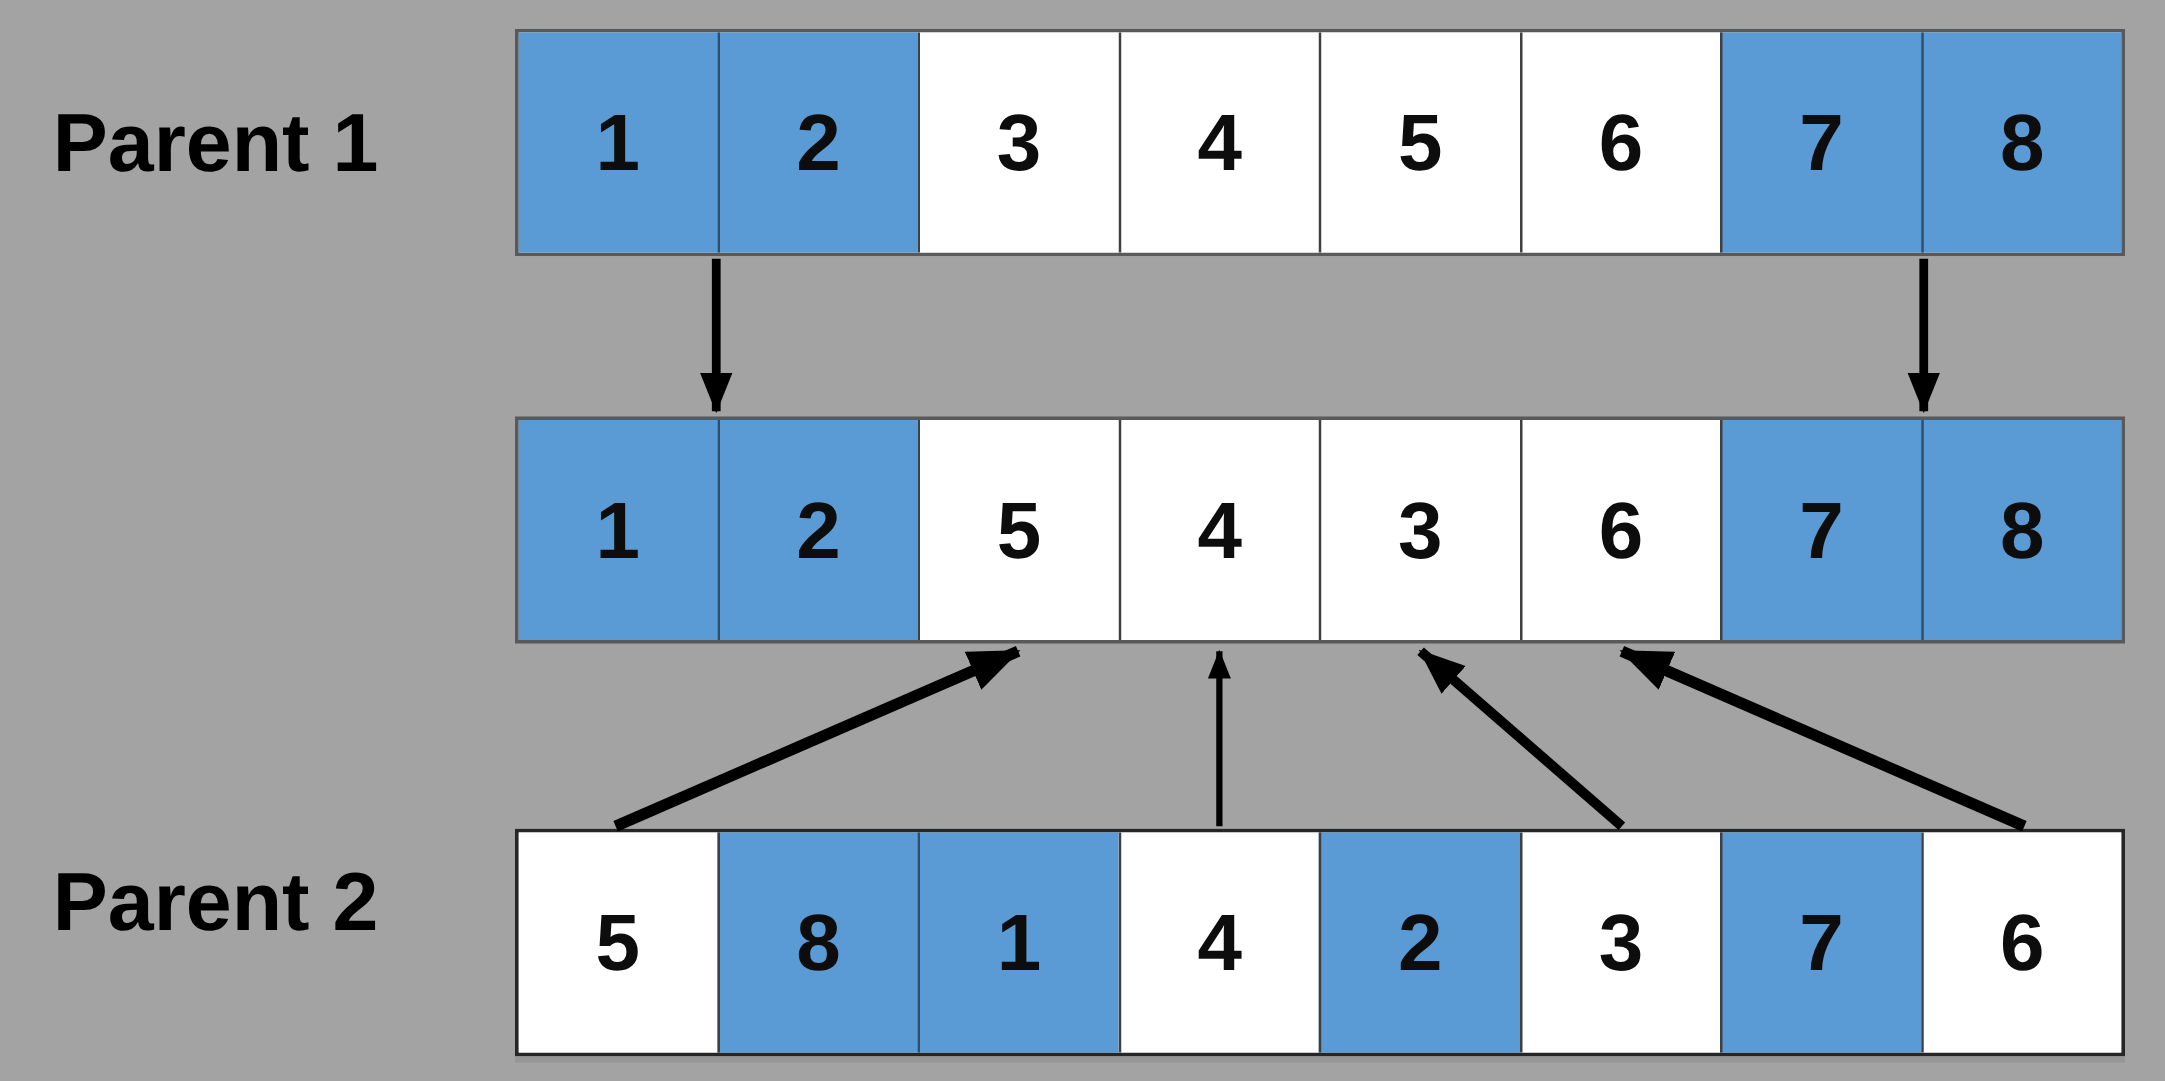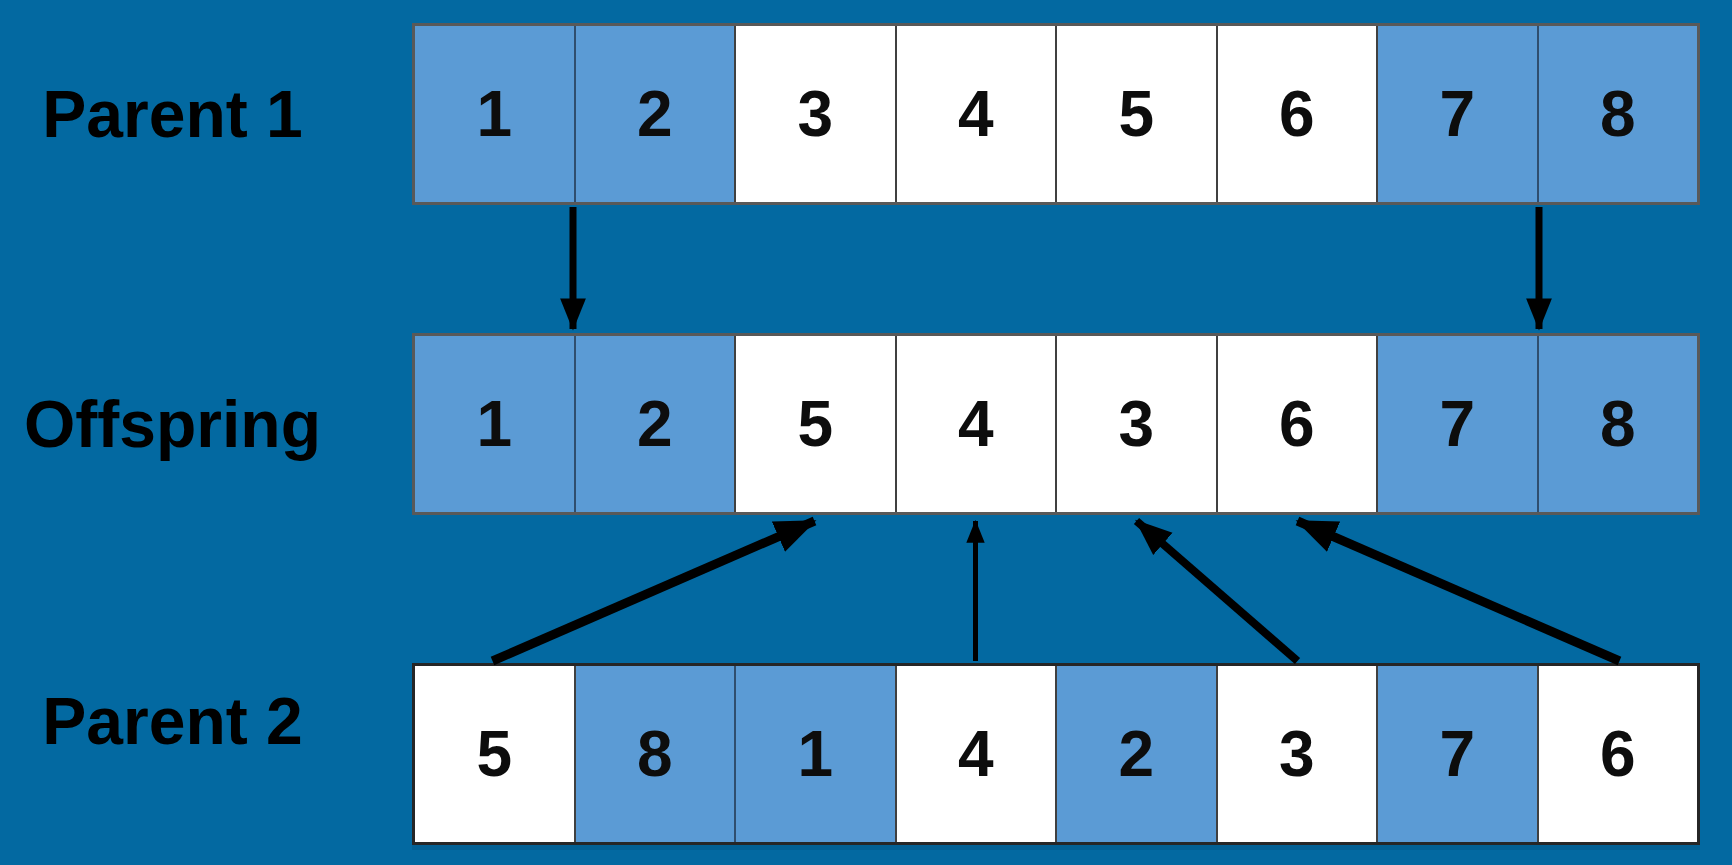--- a/index.html
+++ b/index.html
@@ -55,33 +55,32 @@
     position: absolute;
     left: 0; top: 0;
     width: 1732px;
     height: 865px;
     pointer-events: none;
   }
 </style>
 </head>
 <body>
 
-<div id="canvas" style="background: #0369a1;">
+<div id="canvas" style="background: #a3a3a3;">
     <div class="row-label" style="top: 23px; height: 182px;">Parent 1</div>
     <div class="cells" style="top: 23px; height: 182px;">
       <div class="cell hl" style="background: rgb(91, 155, 213);">1</div>
       <div class="cell hl" style="background: rgb(91, 155, 213);">2</div>
       <div class="cell">3</div>
       <div class="cell">4</div>
       <div class="cell">5</div>
       <div class="cell">6</div>
       <div class="cell hl" style="background: rgb(91, 155, 213);">7</div>
       <div class="cell hl" style="background: rgb(91, 155, 213);">8</div>
     </div>
-    <div class="row-label" style="top: 333px; height: 182px;">Offspring</div>
     <div class="cells" style="top: 333px; height: 182px;">
       <div class="cell hl" style="background: rgb(91, 155, 213);">1</div>
       <div class="cell hl" style="background: rgb(91, 155, 213);">2</div>
       <div class="cell">5</div>
       <div class="cell">4</div>
       <div class="cell">3</div>
       <div class="cell">6</div>
       <div class="cell hl" style="background: rgb(91, 155, 213);">7</div>
       <div class="cell hl" style="background: rgb(91, 155, 213);">8</div>
     </div>

